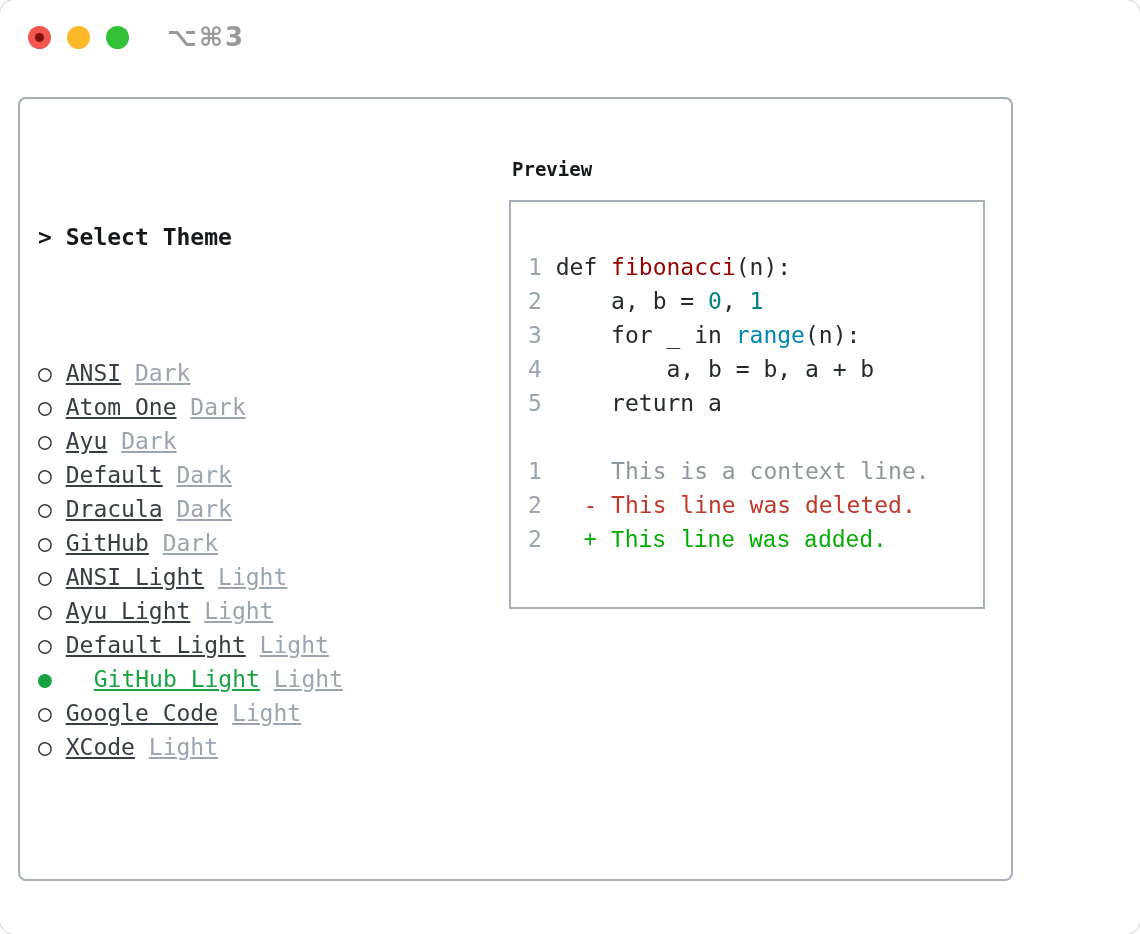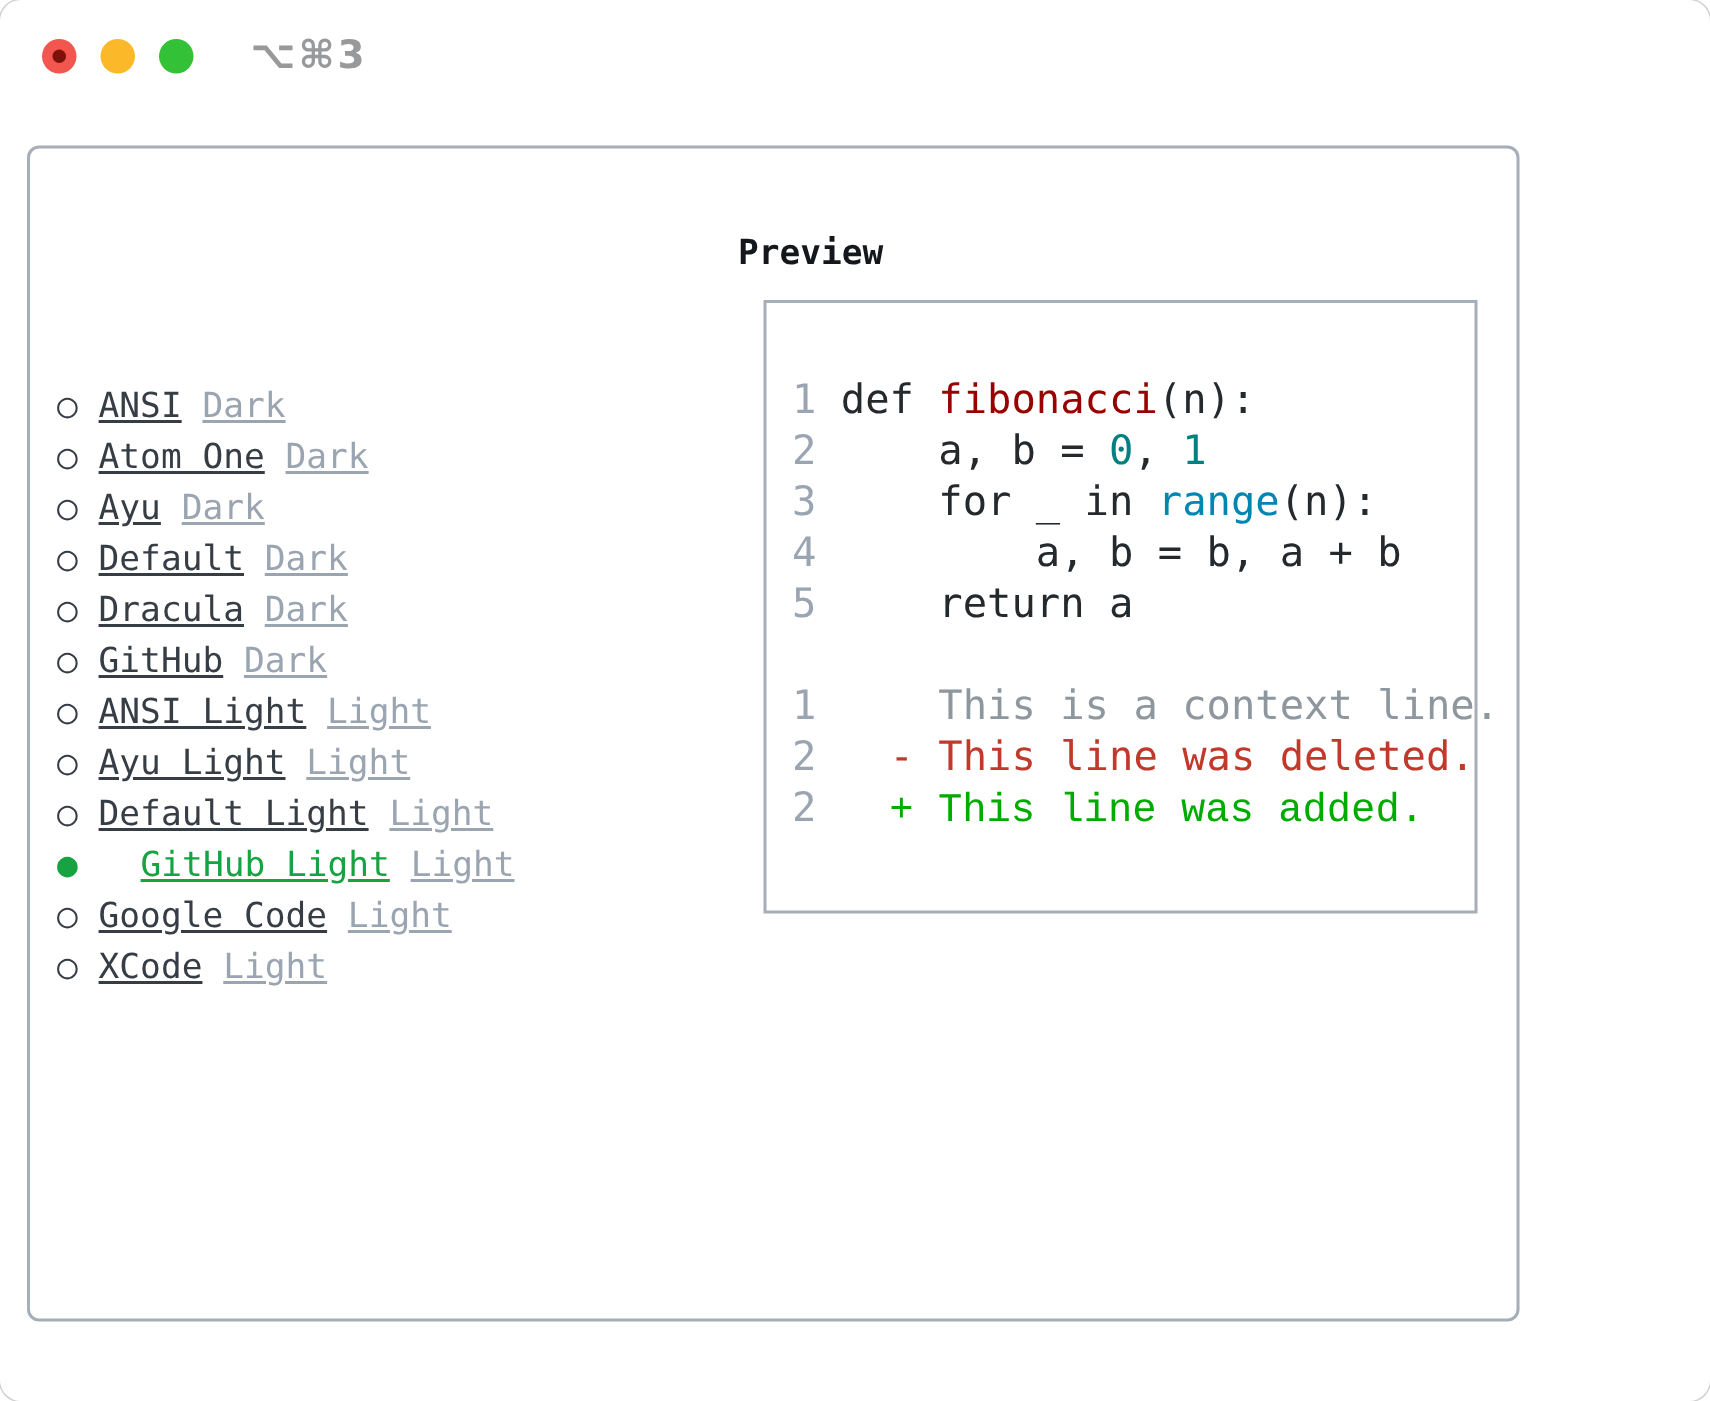--- a/index.html
+++ b/index.html
@@ -47,31 +47,31 @@
   .row{height:34px;}
   .header-row{font-weight:bold;color:var(--text-header);}
   .prompt{font-weight:bold;color:var(--text-header);}
   .bullet{color:var(--text-dark);}
   .bullet.sel{color:var(--green-accent);}
   .name{color:var(--text-dark);text-decoration:underline;}
   .name.sel{color:var(--green-accent);margin-left:28px;}
   .tag{color:var(--tag-gray);text-decoration:underline;}
   .apply-section{margin-top:34px;}
   .preview-title{
-    position:absolute;left:472px;top:53px;
-    font-size:23px;line-height:34px;font-weight:bold;color:var(--text-header);
+    position:absolute;left:492px;top:53px;
+    font-size:19px;line-height:34px;font-weight:bold;color:var(--text-header);
     white-space:pre;
   }
   .preview-box{
     position:absolute;left:489px;top:101px;width:472px;height:405px;
     border:2px solid var(--border);background:#ffffff;
   }
   .code-lines{
     position:absolute;left:17px;top:48px;
-    font-size:27px;line-height:34px;white-space:pre;
+    font-size:23px;line-height:34px;white-space:pre;
   }
   .code-row{height:34px;}
   .gutter{color:var(--gutter);}
   .tok-plain{color:var(--code-plain);}
   .tok-title{color:var(--code-title);}
   .tok-number{color:var(--code-number);}
   .tok-builtin{color:var(--code-builtin);}
   .tok-context{color:var(--code-context);}
   .tok-deletion{color:var(--code-deletion);margin-top:12px;}
   .tok-addition{color:var(--code-addition);font-family:Liberation Mono, monospace;}
@@ -86,20 +86,21 @@
       <span class="dot-inner"></span>
     </div>
     <div class="dot yellow"></div>
     <div class="dot green"></div>
     <span class="win-title">⌥⌘3</span>
   </div>
 
   <div class="panel">
 
     <div class="left-col">
+      <div class="row header-row"><span class="prompt">&gt;</span> <span>Select Theme</span></div>
 
       <div id="theme-list"><div class="row"><span class="bullet">○</span> <span class="name">ANSI</span> <span class="tag">Dark</span></div><div class="row"><span class="bullet">○</span> <span class="name">Atom One</span> <span class="tag">Dark</span></div><div class="row"><span class="bullet">○</span> <span class="name">Ayu</span> <span class="tag">Dark</span></div><div class="row"><span class="bullet">○</span> <span class="name">Default</span> <span class="tag">Dark</span></div><div class="row"><span class="bullet">○</span> <span class="name">Dracula</span> <span class="tag">Dark</span></div><div class="row"><span class="bullet">○</span> <span class="name">GitHub</span> <span class="tag">Dark</span></div><div class="row"><span class="bullet">○</span> <span class="name">ANSI Light</span> <span class="tag">Light</span></div><div class="row"><span class="bullet">○</span> <span class="name">Ayu Light</span> <span class="tag">Light</span></div><div class="row"><span class="bullet">○</span> <span class="name">Default Light</span> <span class="tag">Light</span></div><div class="row"><span class="bullet sel">●</span> <span class="name sel">GitHub Light</span> <span class="tag">Light</span></div><div class="row"><span class="bullet">○</span> <span class="name">Google Code</span> <span class="tag">Light</span></div><div class="row"><span class="bullet">○</span> <span class="name">XCode</span> <span class="tag">Light</span></div></div>
 
       <div class="apply-section">
         
         
       </div>
 
       
     </div>

